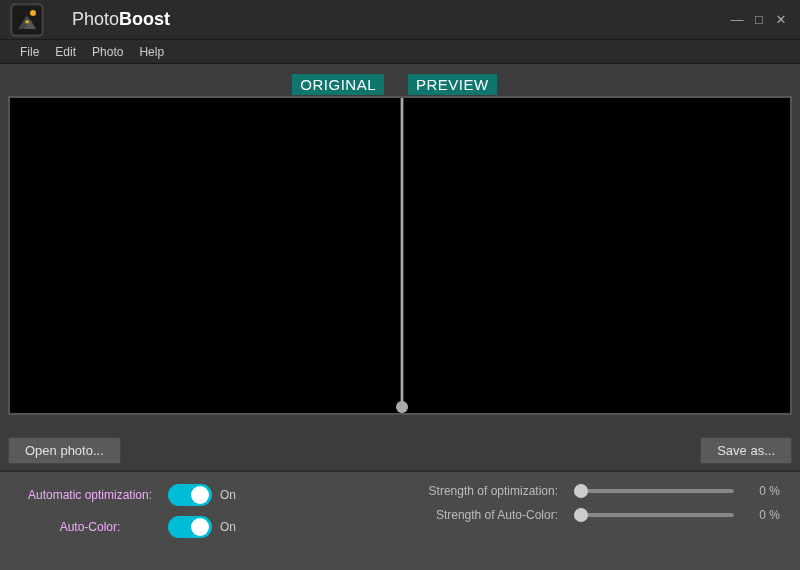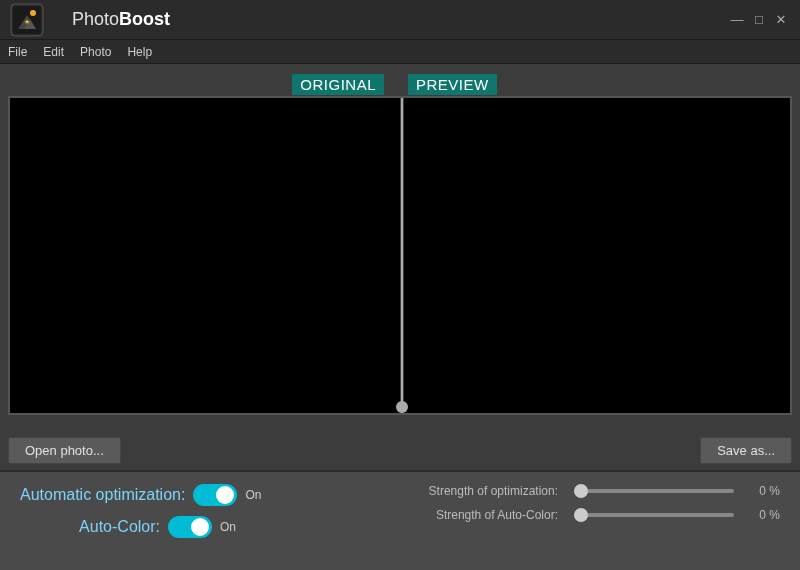--- a/index.html
+++ b/index.html
@@ -52,21 +52,21 @@
       cursor: pointer;
       font-family: Arial, sans-serif;
     }
 
     
     .menu-bar {
       background: #2b2b2b;
       height: 24px;
       display: flex;
       align-items: center;
-      padding: 0 0;
+      padding: 0 12px;
       border-bottom: 1px solid #1a1a1a;
     }
     .menu-item {
       font-size: 12px;
       color: #ccc;
       padding: 2px 8px;
       cursor: pointer;
     }
 
     
@@ -195,23 +195,23 @@
       gap: 8px 40px;
     }
 
     .control-row {
       display: flex;
       align-items: center;
       gap: 8px;
     }
 
     .control-label {
-      font-size: 16px;
-      color: #7dd3fc;
-      text-align: right;
+      font-size: 12px;
+      color: #f0abfc;
+      text-align: center;
       white-space: nowrap;
       min-width: 140px;
     }
 
     
     .toggle-switch {
       position: relative;
       width: 44px;
       height: 22px;
       cursor: pointer;

